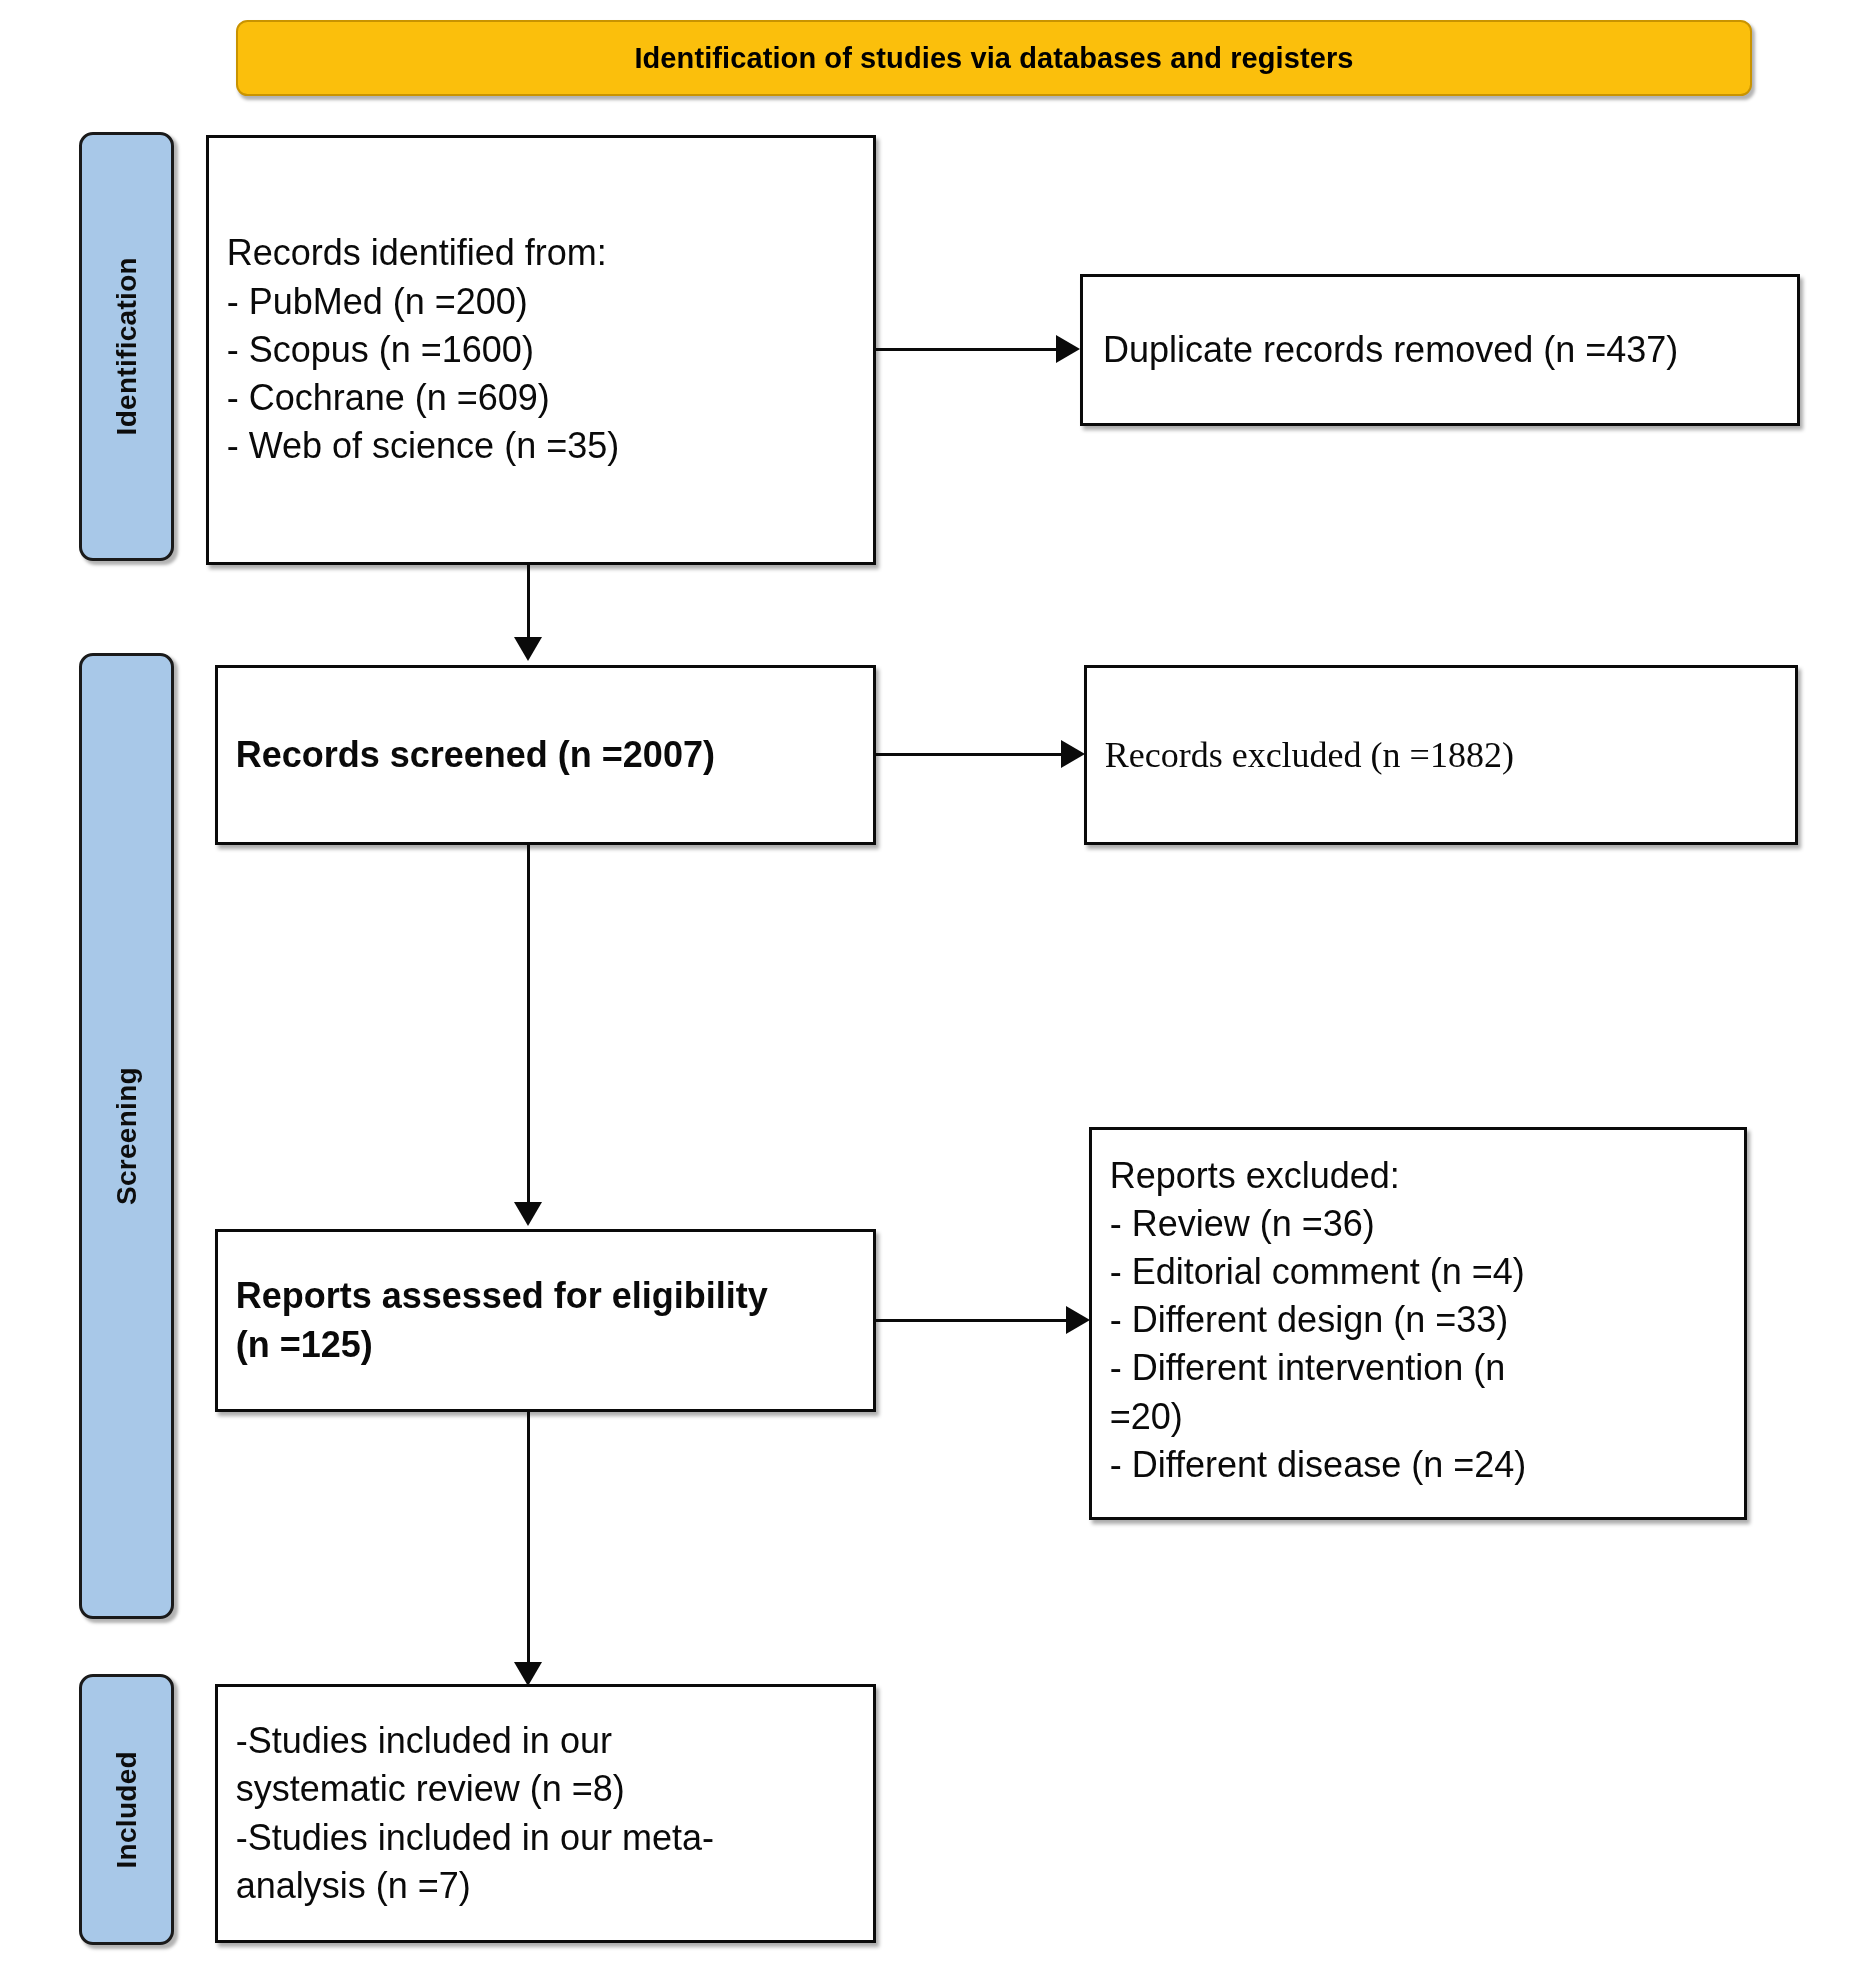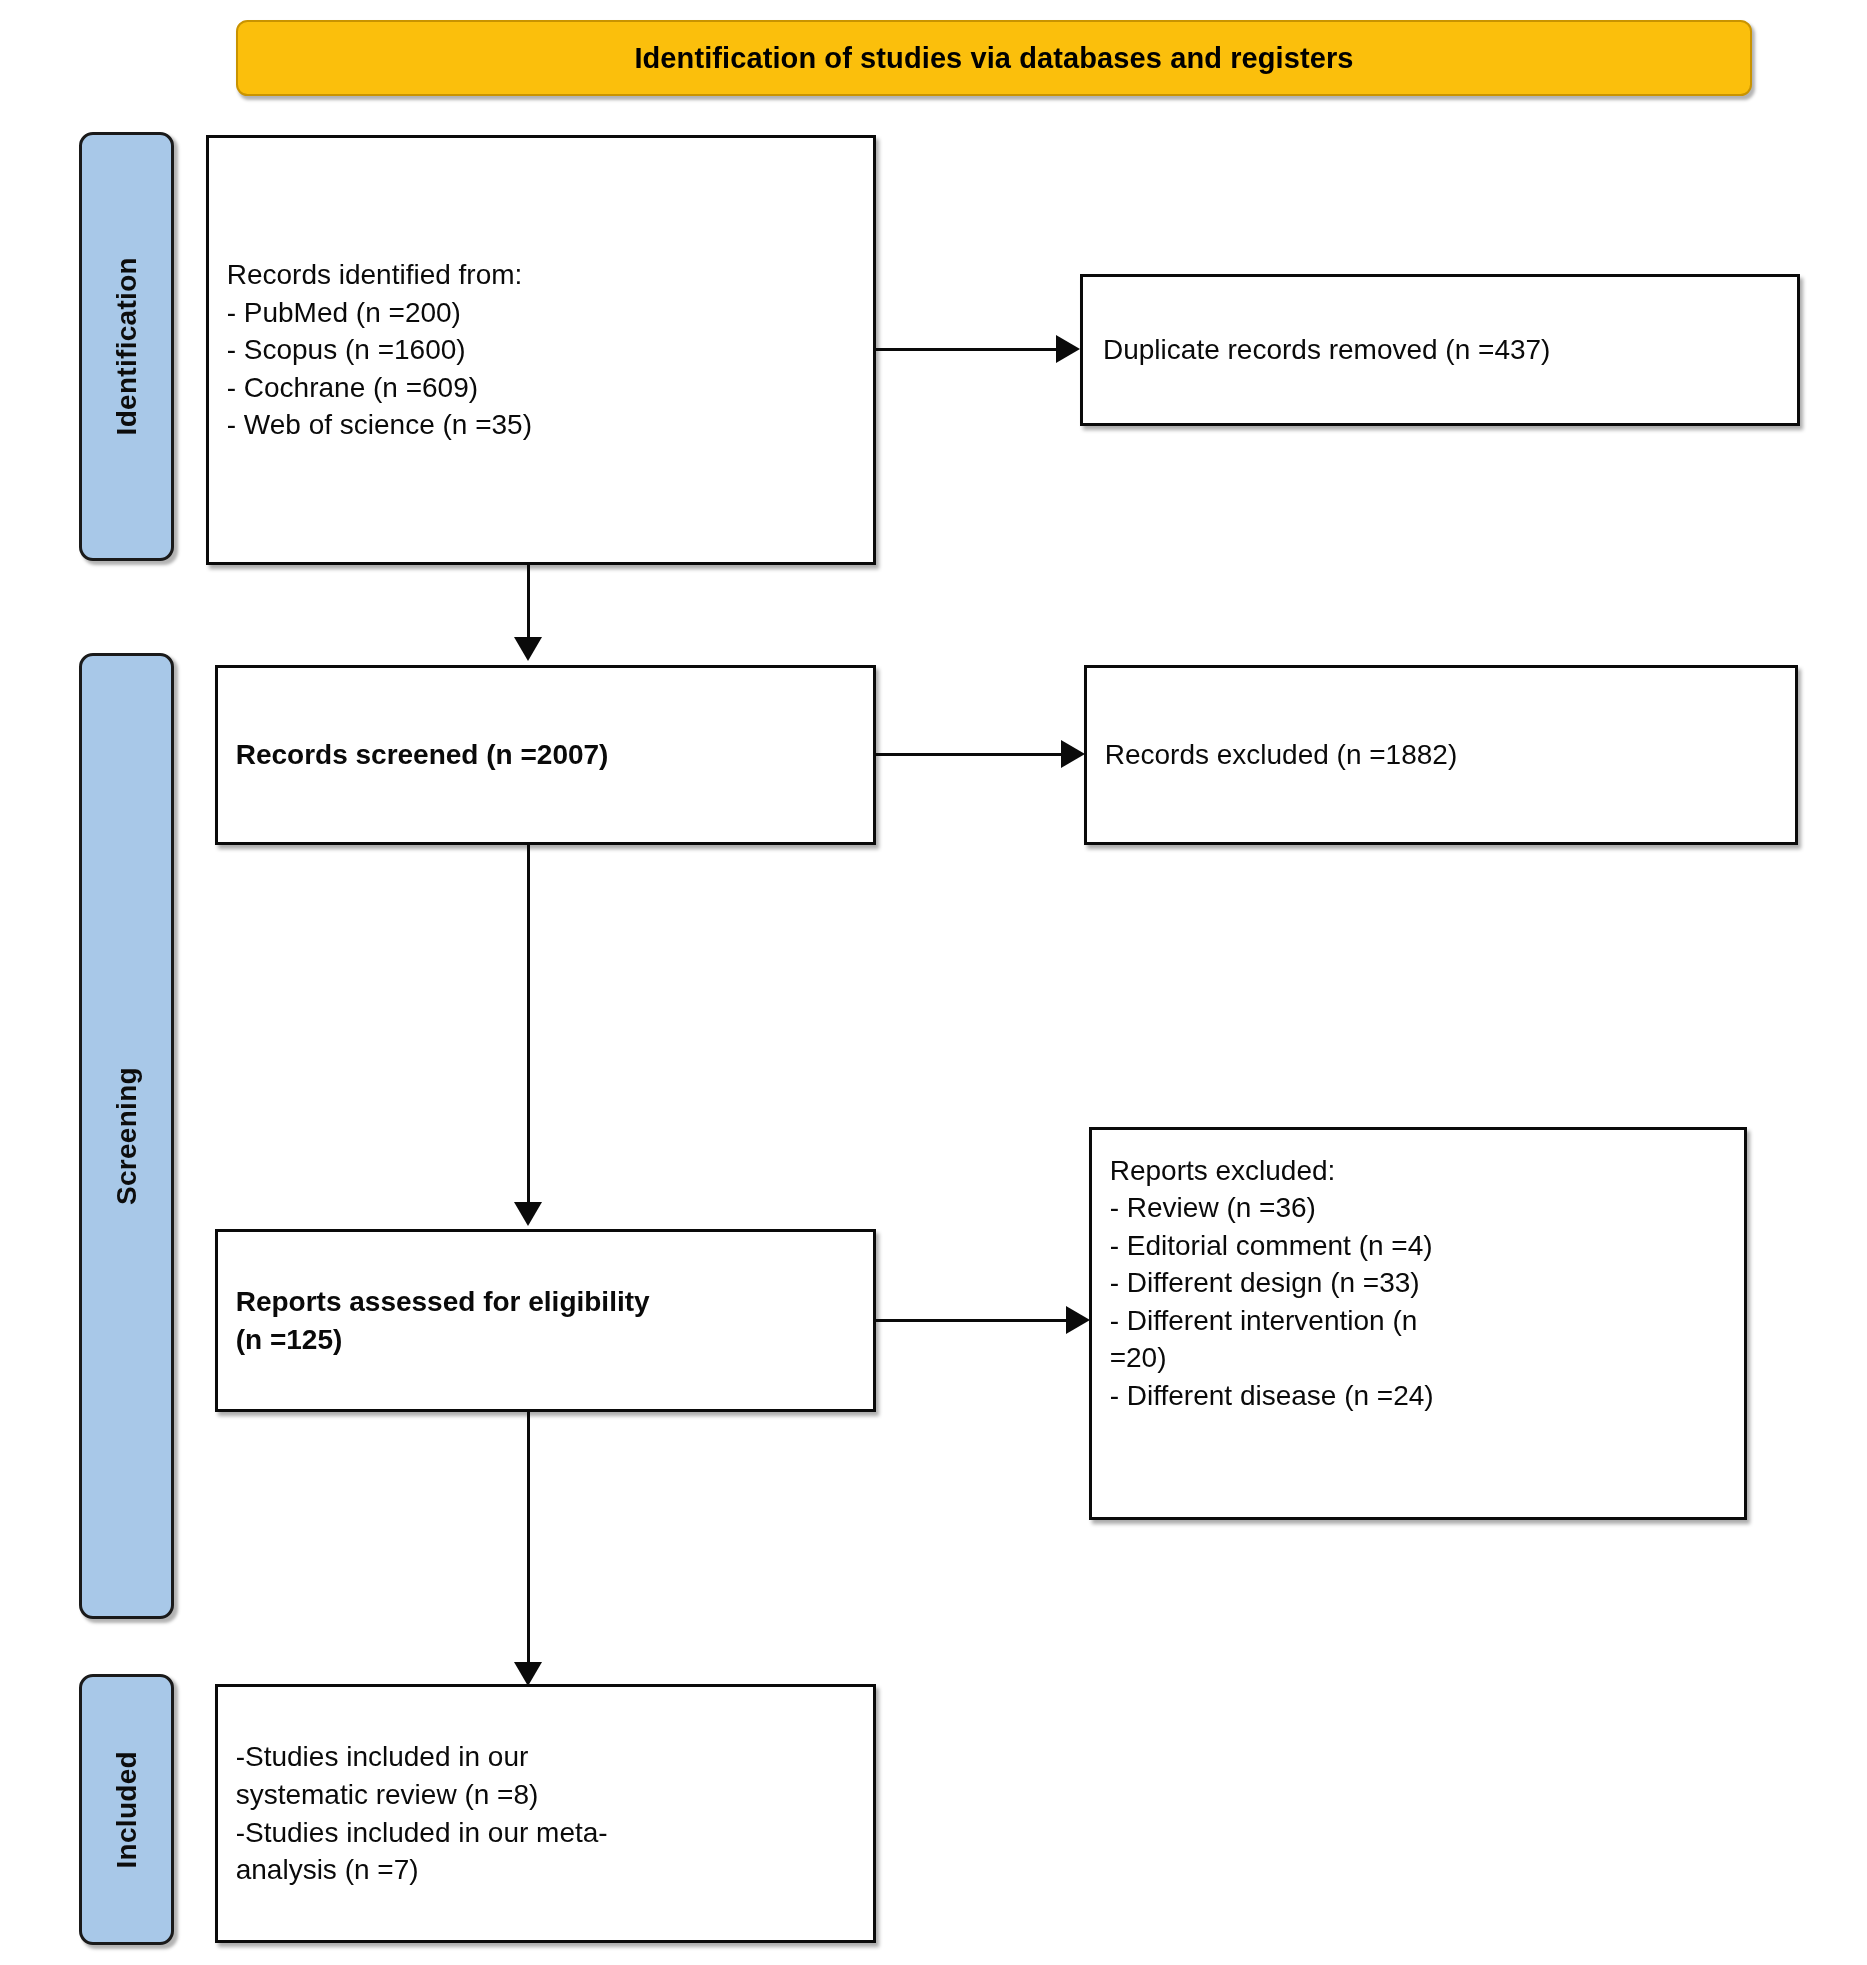--- a/index.html
+++ b/index.html
@@ -61,21 +61,21 @@
     position: absolute;
     box-sizing: border-box;
     background: #FFFFFF;
     border: 3.2px solid #0A0A0A;
     box-shadow: 3.2px 3.8px 3.8px rgba(0,0,0,0.33);
     display: flex;
     align-items: center;
     padding: 0 17.7px;
   }
   .flow-box .box-text {
-    font-size: 28px;
+    font-size: 36px;
     line-height: 1.34;
     color: #0A0A0A;
     white-space: pre-line;
     width: 100%;
   }
   .flow-box.center-v { align-items: center; }
   .flow-box.top-v { align-items: flex-start; padding-top: 21.5px; }
 
   
   .conn-v {
@@ -139,21 +139,21 @@
   <div class="conn-h" style="left:876px; top:348px; width:182px;"></div>
   <div class="arrow-right" style="left:1056px; top:335px;"></div>
 
   <div class="conn-v" style="left:527px; top:565px; width:3.2px; height:75px;"></div>
   <div class="arrow-down" style="left:514px; top:637px;"></div>
 
   <div class="flow-box center-v" style="left:215px; top:665px; width:661px; height:180px;font-weight:bold;">
     <span class="box-text">Records screened (n =2007)</span>
   </div>
 
-  <div class="flow-box center-v" style="left:1084px; top:665px; width:714px; height:180px;">
+  <div class="flow-box center-v" style="left:1084px; top:665px; width:714px; height:180px;font-family:Liberation Serif, serif;">
     <span class="box-text">Records excluded (n =1882)</span>
   </div>
 
   <div class="conn-h" style="left:876px; top:753px; width:187px;"></div>
   <div class="arrow-right" style="left:1061px; top:740px;"></div>
 
   <div class="conn-v" style="left:527px; top:845px; width:3.2px; height:359px;"></div>
   <div class="arrow-down" style="left:514px; top:1202px;"></div>
 
   <div class="flow-box center-v" style="left:215px; top:1229px; width:661px; height:183px;font-weight:bold;">

